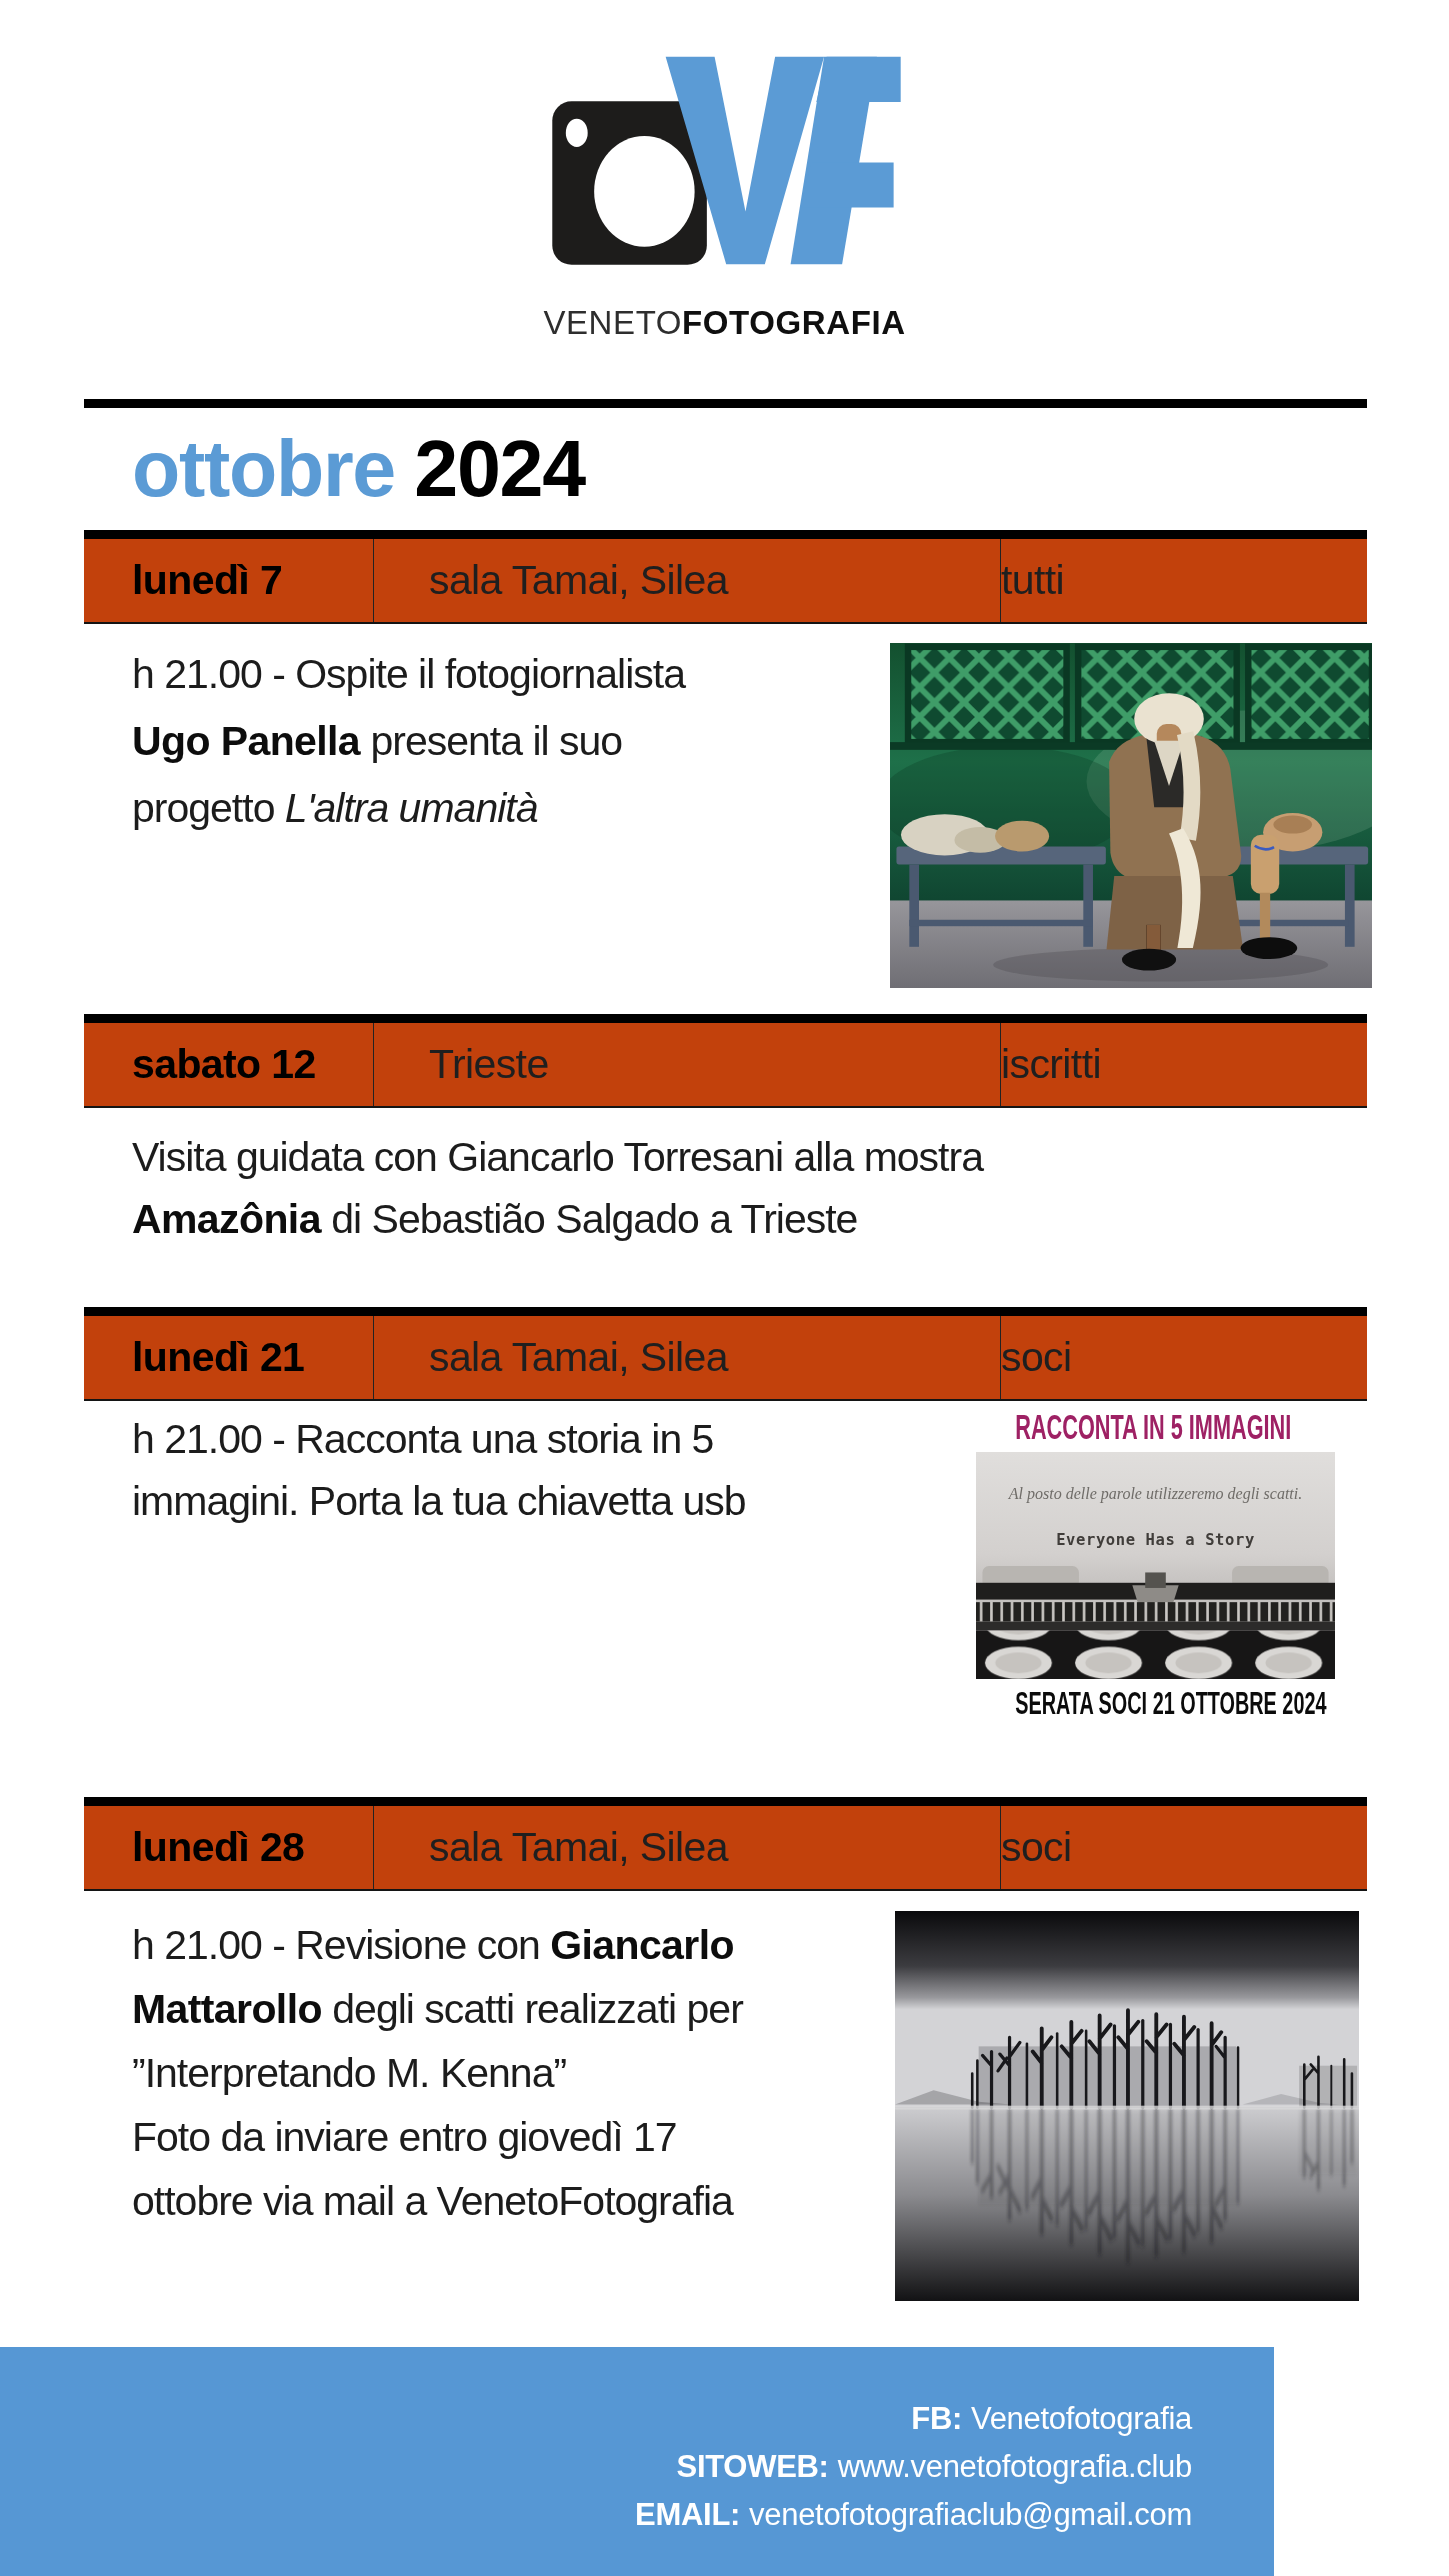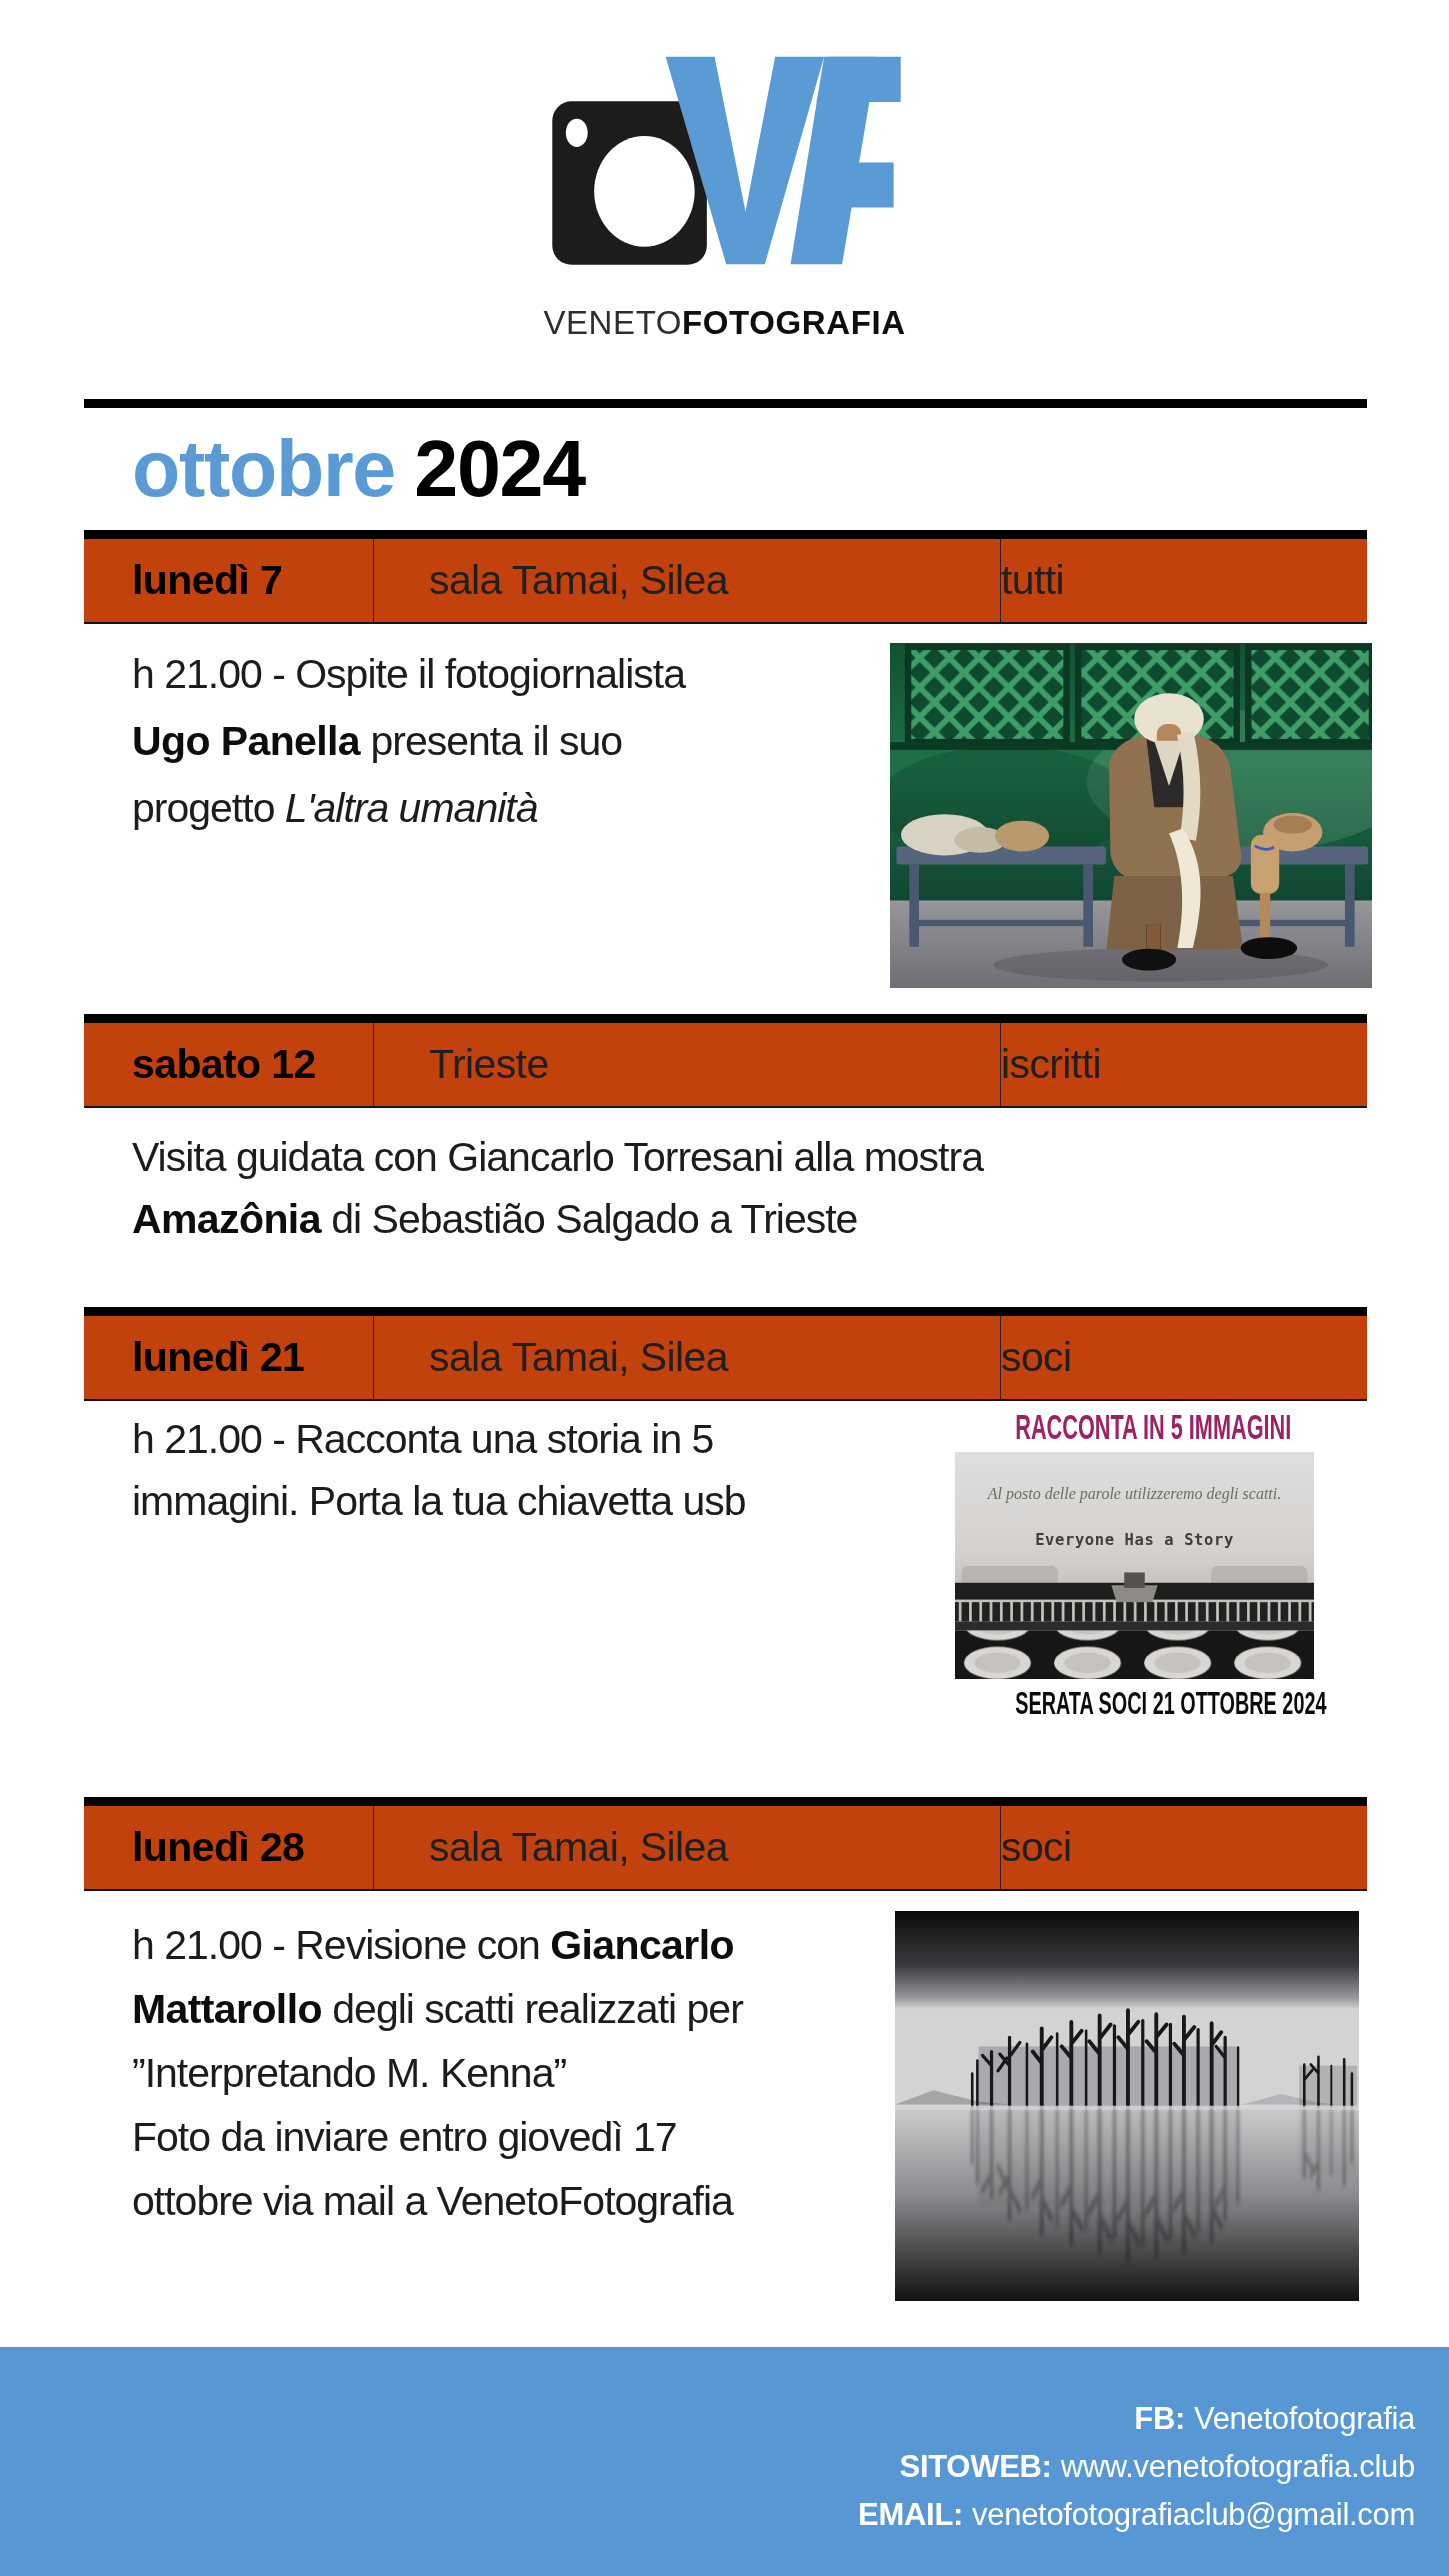--- a/index.html
+++ b/index.html
@@ -64,21 +64,21 @@
   #photo-panella{left:890px;top:643px;width:482px;height:345px;}
   #photo-kenna{left:895px;top:1911px;width:464px;height:390px;}
 
   
   .poster-title{
     position:absolute;left:947px;top:1409px;width:359px;height:36px;line-height:36px;
     text-align:center;font-size:35px;font-weight:700;color:var(--magenta);
     white-space:nowrap;transform:scaleX(.62);transform-origin:center;
   }
   .poster{
-    position:absolute;left:955px;top:1452px;width:359px;height:227px;
+    position:absolute;left:976px;top:1452px;width:359px;height:227px;
     background:linear-gradient(#e0dedc 0%,#d3d0ce 45%,#c4c1bf 60%);
     overflow:hidden;
   }
   .poster-line1{
     position:absolute;left:0;top:33px;width:359px;text-align:center;
     font-family:"Liberation Serif",serif;font-style:italic;
     font-size:16px;color:#6f6c68;
   }
   .poster-line2{
     position:absolute;left:0;top:79px;width:359px;text-align:center;
@@ -87,23 +87,23 @@
   }
   .poster-machine{position:absolute;left:0;bottom:0;width:359px;height:113px;}
   .poster-caption{
     position:absolute;left:947px;top:1686px;width:359px;height:35px;line-height:35px;
     text-align:center;font-size:32px;font-weight:700;color:#0b0b0b;
     white-space:nowrap;transform:scaleX(.62);transform-origin:center;
   }
 
   
   .footer{
-    position:absolute;left:0;top:2347px;width:1449px;height:229px;
+    position:absolute;left:0;top:2347px;width:1274px;height:229px;
     background:var(--footer-blue);
-    color:#ffffff;text-align:right;padding:48px 34px 0 0;
+    color:#ffffff;text-align:right;padding:48px 82px 0 0;
     font-size:31px;letter-spacing:-0.3px;
   }
   .footer .f-ln{height:48px;line-height:48px;white-space:nowrap;}
   .footer .f-label{font-weight:700;margin-right:9px;}
 </style>
 </head>
 <body>
 
 <div class="page">
 

